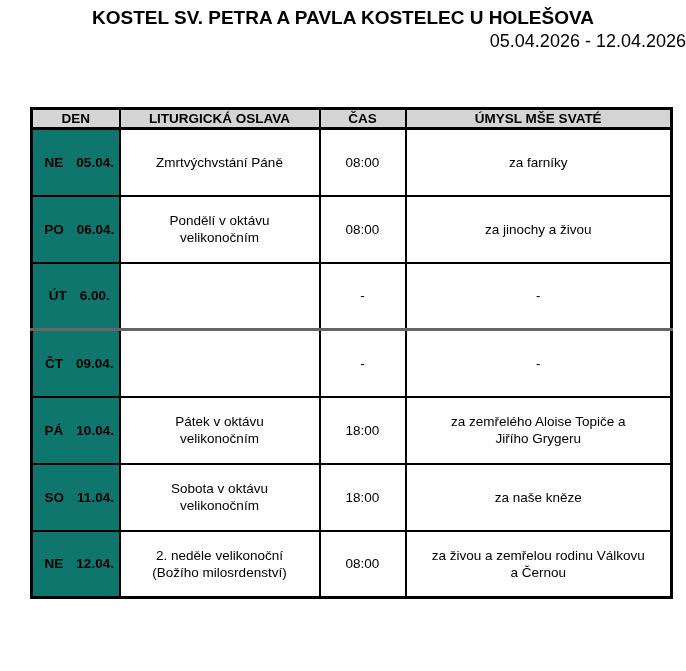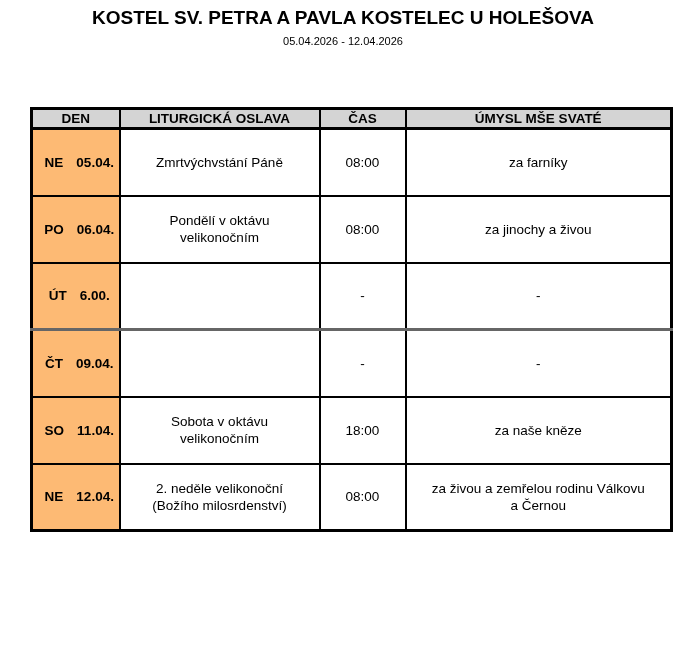--- a/index.html
+++ b/index.html
@@ -21,24 +21,25 @@
     font-size: 15px;
     font-weight: bold;
     line-height: 19px;
   }
   .doc-subtitle {
     font-size: 19px;
     font-weight: bold;
     line-height: 19px;
   }
   .doc-daterange {
-    font-size: 11px;
+    font-size: 18px;
     font-weight: normal;
     line-height: 17px;
     margin-top: 6px;
+    text-align: right;
   }
   table.schedule {
     position: absolute;
     top: 91px; left: 30px;
     width: 640px;
     border-collapse: collapse;
     table-layout: fixed;
     border: 3px solid #000;
     margin-top: 16px;
   }
@@ -51,21 +52,21 @@
     overflow: hidden;
   }
   table.schedule thead tr { height: 20px; }
   table.schedule thead th {
     background: #d4d4d4;
     font-weight: bold;
     border-bottom: 3px solid #000;
   }
   table.schedule tbody tr { height: 67px; }
   td.day-cell {
-    background: #fdba74;
+    background: #0f766e;
     font-weight: bold;
     text-align: left;
     padding-left: 7px;
     white-space: nowrap;
   }
   td.day-cell .day-abbr { display: inline-block; }
   td.day-cell .day-date { display: inline-block; margin-left: 13px; }
   td.celebration-cell,
   td.intention-cell {
     white-space: pre-line;
@@ -117,20 +118,28 @@
       <td class="time-cell">-</td>
       <td class="intention-cell">-</td>
     </tr>
     <tr class="page-break-row">
       <td class="day-cell"><span class="day-abbr">ČT</span><span class="day-date">09.04.</span></td>
       <td class="celebration-cell"></td>
       <td class="time-cell">-</td>
       <td class="intention-cell">-</td>
     </tr>
     <tr>
+      <td class="day-cell"><span class="day-abbr">PÁ</span><span class="day-date">10.04.</span></td>
+      <td class="celebration-cell">Pátek v oktávu
+velikonočním</td>
+      <td class="time-cell">18:00</td>
+      <td class="intention-cell">za zemřelého Aloise Topiče a
+Jiřího Grygeru</td>
+    </tr>
+    <tr>
       <td class="day-cell"><span class="day-abbr">SO</span><span class="day-date">11.04.</span></td>
       <td class="celebration-cell">Sobota v oktávu
 velikonočním</td>
       <td class="time-cell">18:00</td>
       <td class="intention-cell">za naše kněze</td>
     </tr>
     <tr>
       <td class="day-cell"><span class="day-abbr">NE</span><span class="day-date">12.04.</span></td>
       <td class="celebration-cell">2. neděle velikonoční
 (Božího milosrdenství)</td>

